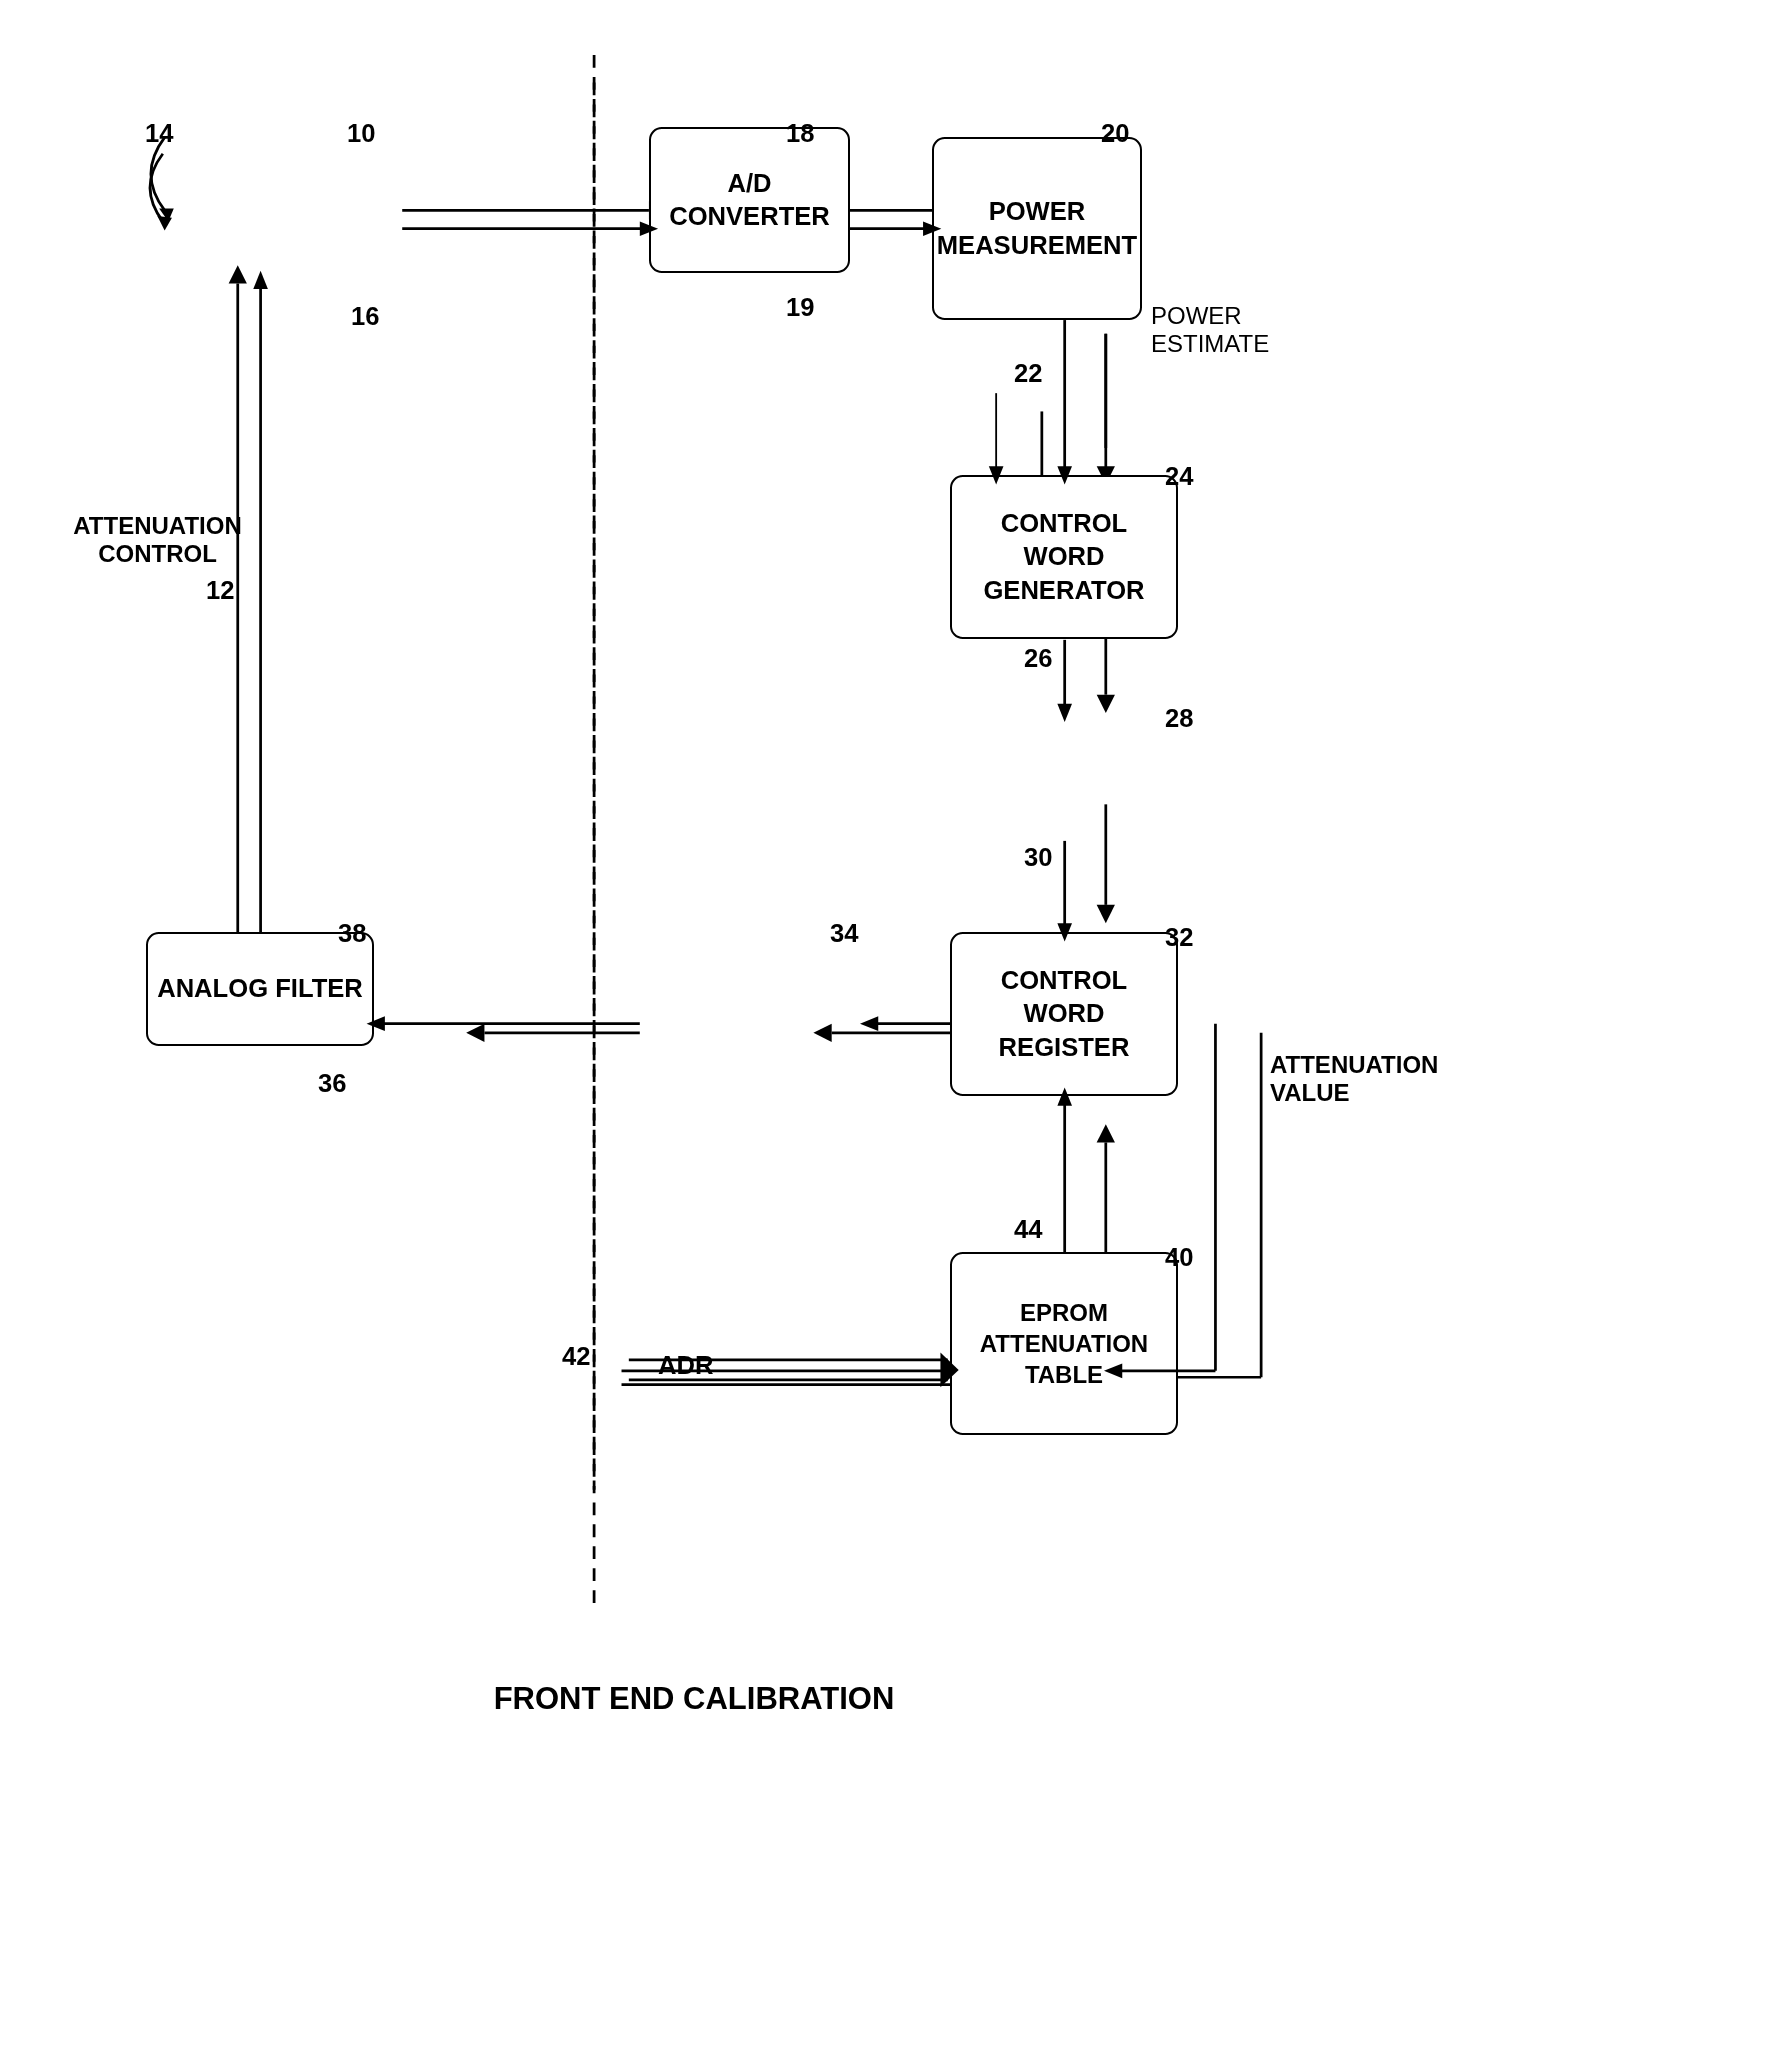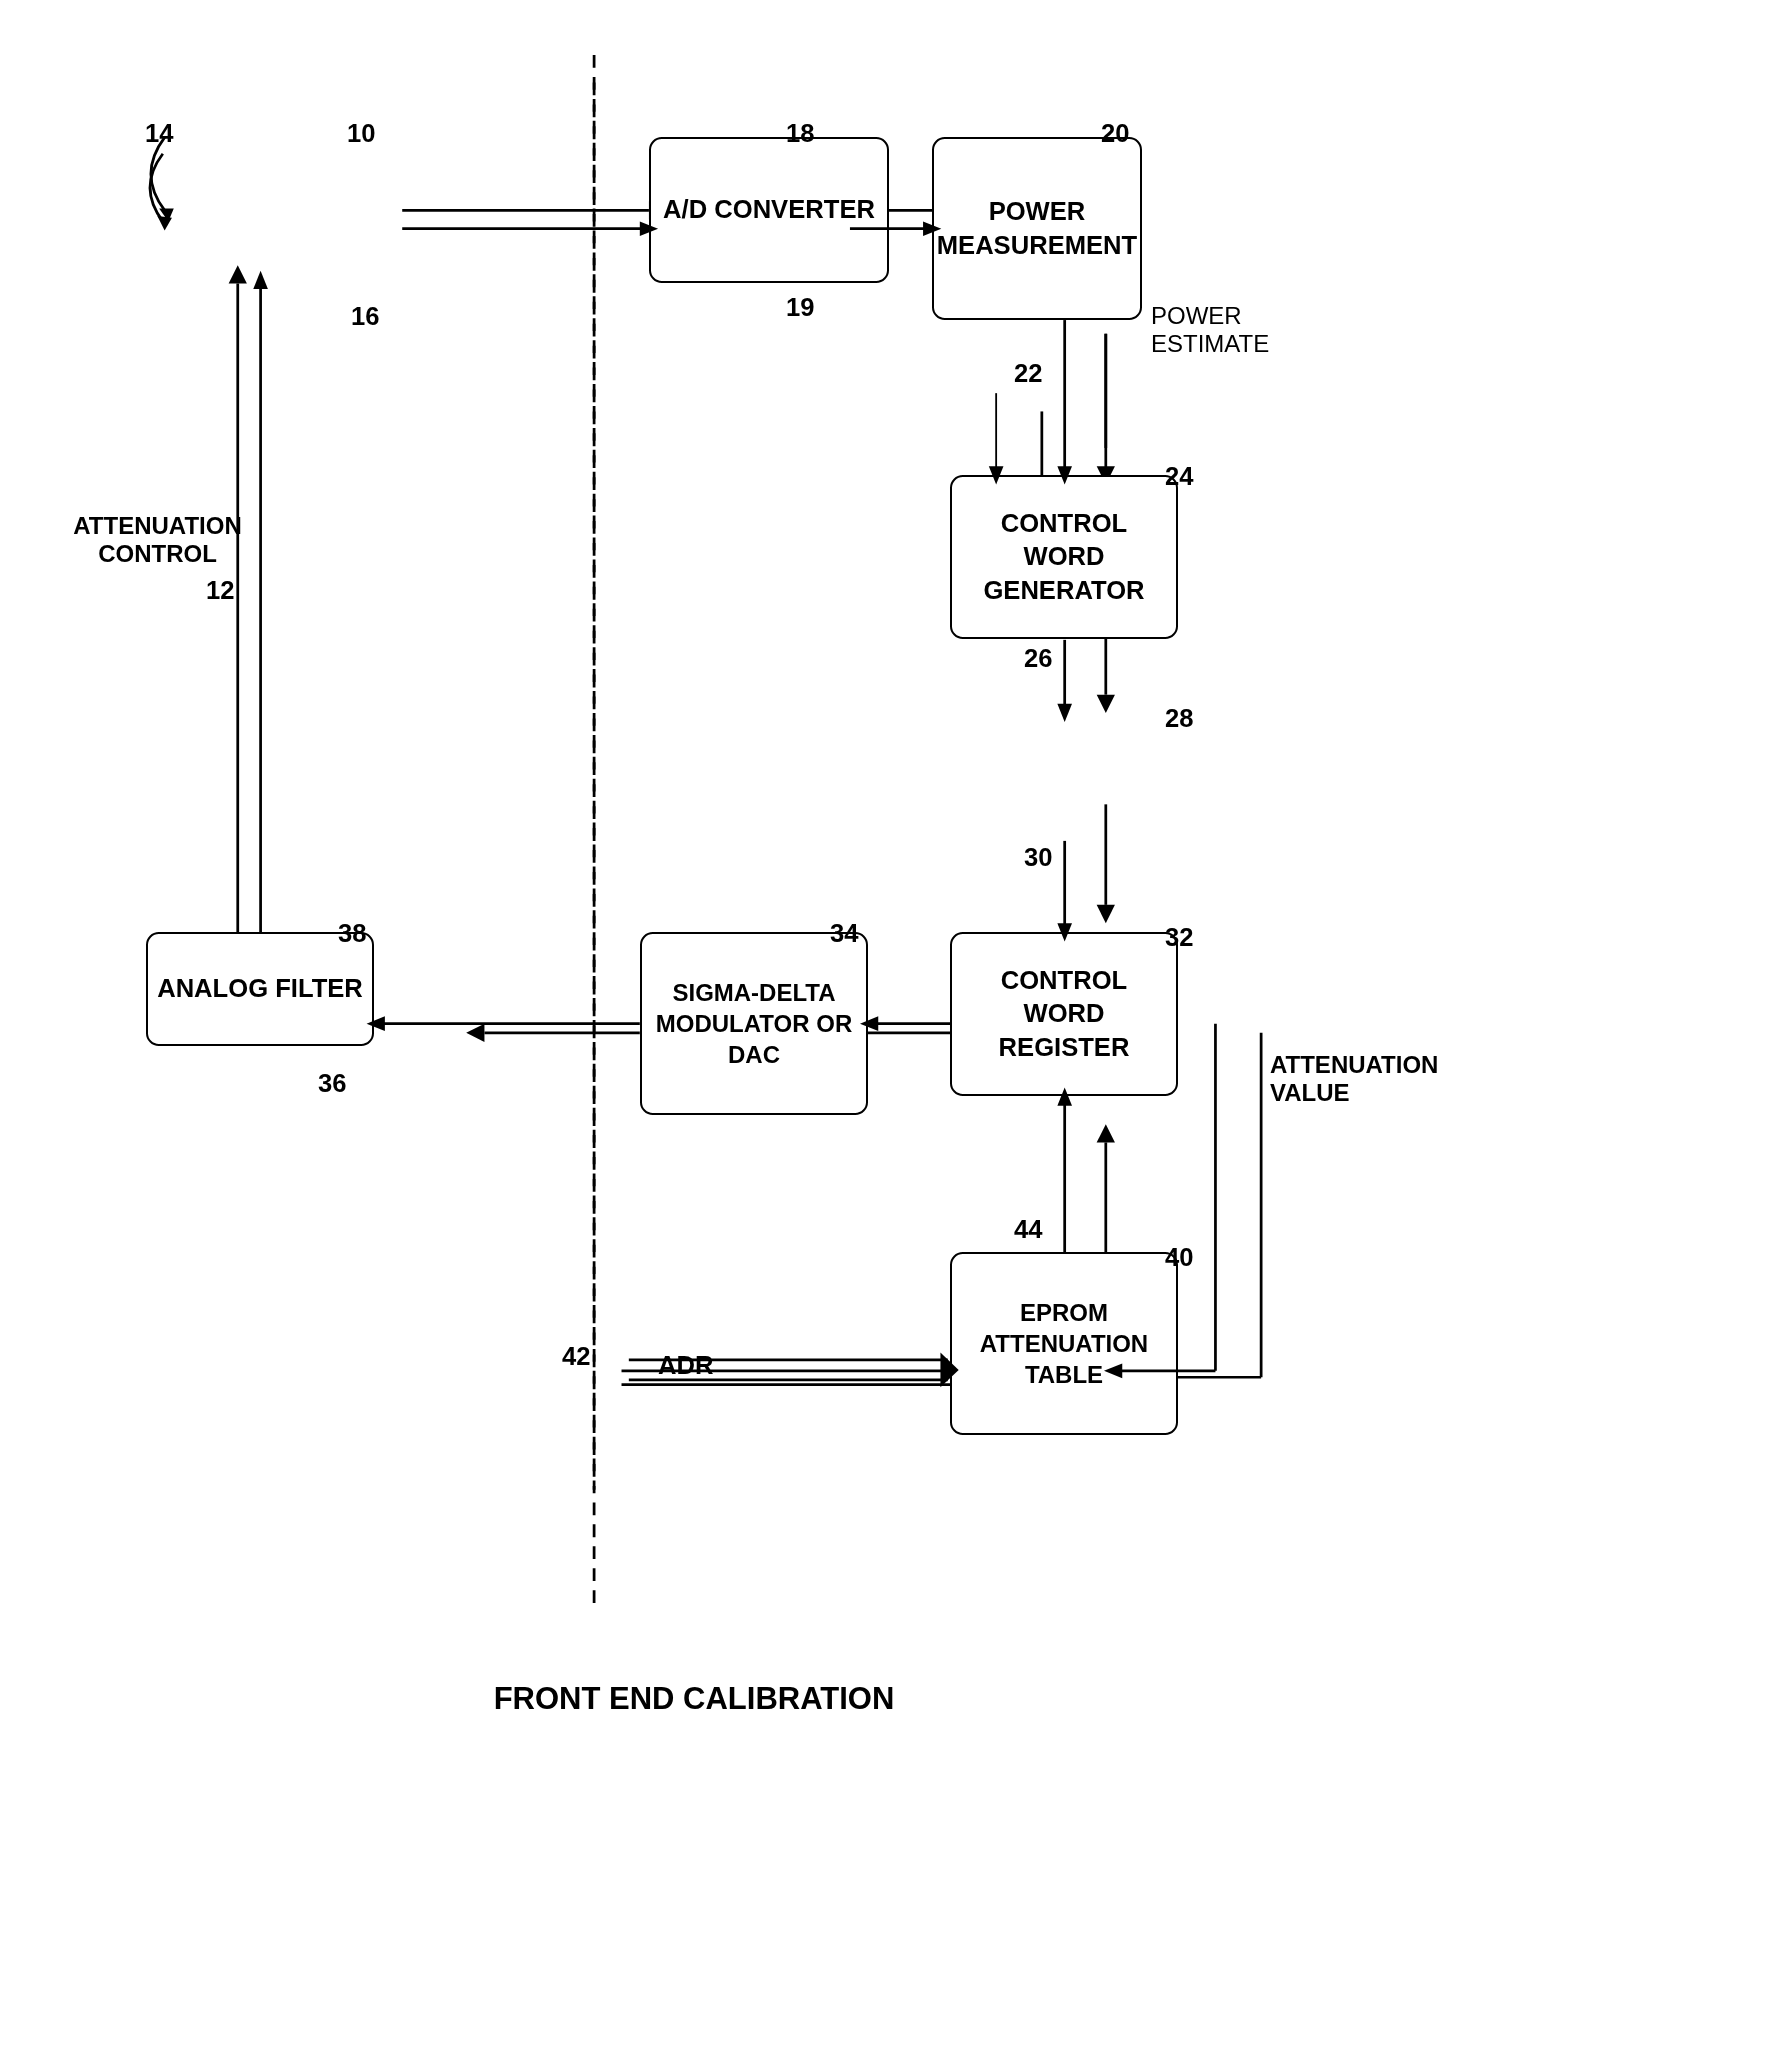--- a/index.html
+++ b/index.html
@@ -111,21 +111,21 @@
 
     <line x1="1080" y1="390" x2="1080" y2="460" stroke="#000" stroke-width="3"></line>
     <polygon points="1070,460 1080,480 1090,460" fill="#000"></polygon>
 
   </svg>
 
   <span class="label-num" style="left:292px; top:64px;">10</span>
   <span class="label-num" style="left:90px; top:64px;">14</span>
   <span class="label-num" style="left:296px; top:247px;">16</span>
 
-  <div class="block" style="left:594px; top:82px; width:240px; height:146px; font-size:25.6px;">
+  <div class="block" style="left:594px; top:72px; width:201px; height:146px; font-size:25.6px;">
     <span style="white-space:pre-line;">A/D CONVERTER</span>
   </div>
   <span class="label-num" style="left:731px; top:64px;">18</span>
   <span class="label-num" style="left:731px; top:238px;">19</span>
 
   <div class="block" style="left:877px; top:82px; width:210px; height:183px; font-size:25.6px;">
     <span style="white-space:pre-line;">POWER
 MEASUREMENT</span>
   </div>
   <span class="label-num" style="left:1046px; top:64px;">20</span>
@@ -145,25 +145,20 @@
 
   <span class="label-num" style="left:1110px; top:649px;">28</span>
   <span class="label-num" style="left:969px; top:788px;">30</span>
 
   <div class="block" style="left:895px; top:877px; width:228px; height:164px; font-size:25.6px;">
     <span style="white-space:pre-line;">CONTROL WORD
 REGISTER</span>
   </div>
   <span class="label-num" style="left:1110px; top:868px;">32</span>
 
-  <div class="block" style="left:585px; top:877px; width:228px; height:183px; font-size:24px;">
-    <span style="white-space:pre-line;">SIGMA-DELTA
-MODULATOR OR
-DAC</span>
-  </div>
   <span class="label-num" style="left:775px; top:864px;">34</span>
 
   <div class="block" style="left:91px; top:877px; width:228px; height:114px; font-size:25.6px;">
     <span style="white-space:pre-line;">ANALOG FILTER</span>
   </div>
   <span class="label-num" style="left:283px; top:864px;">38</span>
   <span class="label-num" style="left:263px; top:1014px;">36</span>
 
   <div class="block" style="left:895px; top:1197px; width:228px; height:183px; font-size:24px;">
     <span style="white-space:pre-line;">EPROM

